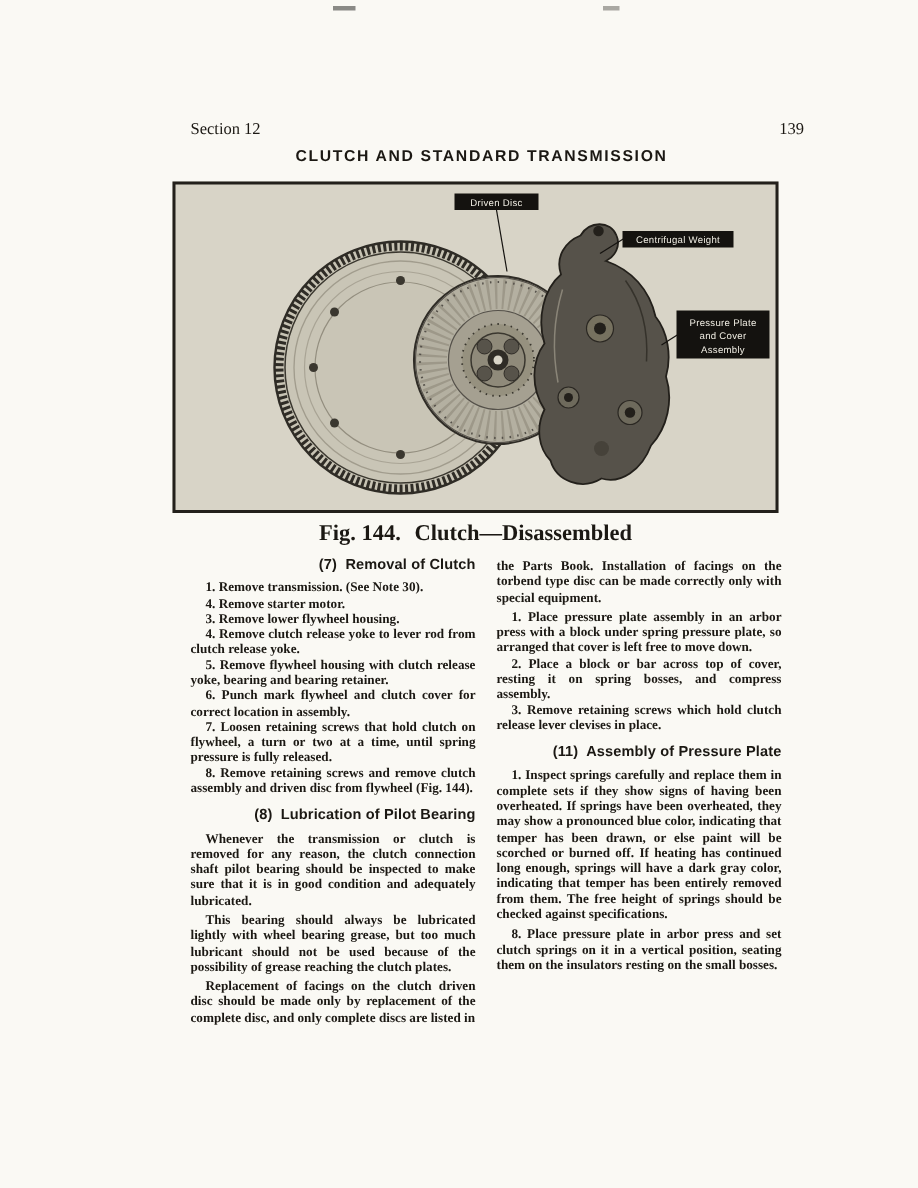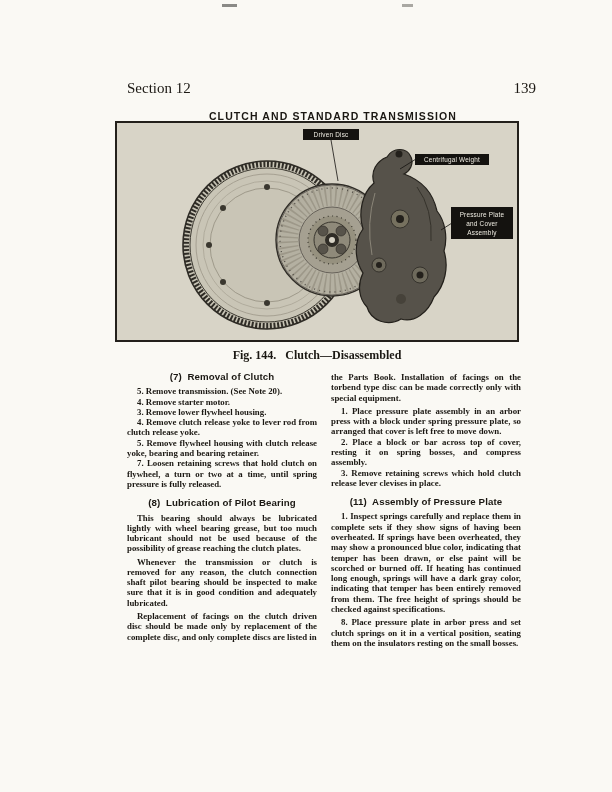--- a/index.html
+++ b/index.html
@@ -10,56 +10,56 @@
     overflow:hidden;
     font-family:"Liberation Serif",serif;
     color:#1b1813;
   }
   .scan-mark{position:absolute;background:#8a8a86;}
   .scan-mark.m1{left:222px;top:4px;width:15px;height:3px;}
   .scan-mark.m2{left:402px;top:4px;width:11px;height:3px;background:#a9a8a2;}
   .header{
     position:absolute;left:127px;top:80px;width:409px;
     display:flex;justify-content:space-between;
-    font-size:15px;
+    font-size:11px;
   }
   .page-title{
     position:absolute;left:115px;top:94px;width:404px;
     text-align:center;
     font-family:"Liberation Sans",sans-serif;
     font-weight:bold;font-size:10.5px;letter-spacing:1.1px;
-    margin:16px;
+    margin:4px;
   }
   .figure-box{
     position:absolute;left:115px;top:121px;width:404px;height:221px;
     border:2px solid #23201b;background:#d8d4c7;box-sizing:border-box;
   }
   .figure-box svg{display:block;width:100%;height:100%;}
   svg text{
     font-family:"Liberation Sans",sans-serif;
     font-size:6.4px;fill:#efece2;letter-spacing:.2px;
   }
   .caption{
     position:absolute;left:115px;top:348px;width:404px;
-    text-align:center;font-weight:bold;font-size:12px;
+    text-align:center;font-weight:bold;font-size:15px;
   }
   .caption .fig-title{margin-left:9px;}
   .columns{
     position:absolute;left:127px;top:371px;width:394px;
     display:flex;gap:14px;
   }
   .col{
     width:190px;
     font-size:8.8px;line-height:1.17;
     text-align:justify;
   }
   .col h3{
     font-family:"Liberation Sans",sans-serif;
     font-size:9.7px;font-weight:bold;
-    margin:8px 0 4px;text-align:center;letter-spacing:.1px;
+    margin:8px 0 4px;text-align:right;letter-spacing:.1px;
   }
   .col h3.first{margin-top:0;}
   .col p{margin:0;text-indent:10px;font-weight:bold;}
   .col p.para{margin-bottom:3px;margin-top:1px;}
   .col p.noindent{text-indent:0;}
 </style>
 </head>
 <body>
 
 <div class="page">
@@ -155,30 +155,32 @@
   </div>
 
   <div class="caption">
     <span class="fig-label">Fig. 144.</span><span class="fig-title">Clutch—Disassembled</span>
   </div>
 
   <div class="columns">
 
     <div class="col">
       <h3 class="first">(7)&nbsp; Removal of Clutch</h3>
-      <p class="step">5. Remove transmission. (See Note 20).</p>
+      <p class="step">1. Remove transmission. (See Note 30).</p>
       <p class="step">4. Remove starter motor.</p>
       <p class="step">3. Remove lower flywheel housing.</p>
       <p class="step">4. Remove clutch release yoke to lever rod from clutch release yoke.</p>
       <p class="step">5. Remove flywheel housing with clutch release yoke, bearing and bearing retainer.</p>
+      <p class="step">6. Punch mark flywheel and clutch cover for correct location in assembly.</p>
       <p class="step">7. Loosen retaining screws that hold clutch on flywheel, a turn or two at a time, until spring pressure is fully released.</p>
+      <p class="step">8. Remove retaining screws and remove clutch assembly and driven disc from flywheel (Fig. 144).</p>
 
       <h3>(8)&nbsp; Lubrication of Pilot Bearing</h3>
+      <p class="para">Whenever the transmission or clutch is removed for any reason, the clutch connection shaft pilot bearing should be inspected to make sure that it is in good condition and adequately lubricated.</p>
       <p class="para">This bearing should always be lubricated lightly with wheel bearing grease, but too much lubricant should not be used because of the possibility of grease reaching the clutch plates.</p>
-      <p class="para">Whenever the transmission or clutch is removed for any reason, the clutch connection shaft pilot bearing should be inspected to make sure that it is in good condition and adequately lubricated.</p>
 
       <p class="para">Replacement of facings on the clutch driven disc should be made only by replacement of the complete disc, and only complete discs are listed in</p>
     </div>
 
     <div class="col">
       <p class="para noindent">the Parts Book.  Installation of facings on the torbend type disc can be made correctly only with special equipment.</p>
 
       <p class="step">1. Place pressure plate assembly in an arbor press with a block under spring pressure plate, so arranged that cover is left free to move down.</p>
       <p class="step">2. Place a block or bar across top of cover, resting it on spring bosses, and compress assembly.</p>
       <p class="step">3. Remove retaining screws which hold clutch release lever clevises in place.</p>

